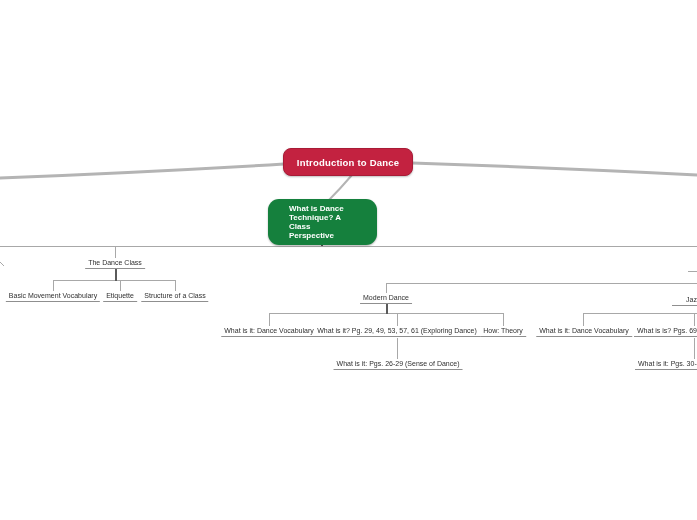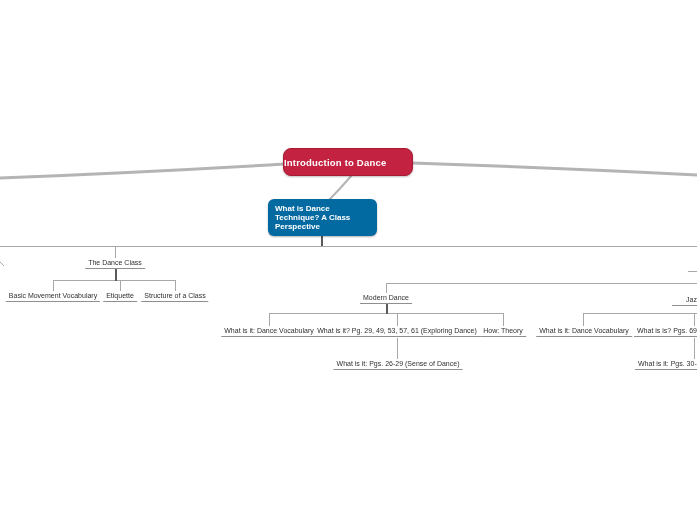--- a/index.html
+++ b/index.html
@@ -5,29 +5,29 @@
   html,body{margin:0;padding:0;background:#ffffff;}
   #stage{
     position:relative;width:697px;height:520px;overflow:hidden;
     font-family:"Liberation Sans",sans-serif;background:#ffffff;
   }
   #wires{position:absolute;left:0;top:0;width:697px;height:520px;}
   .node-root{
     position:absolute;left:283px;top:148px;width:130px;height:28px;
     background:#c32240;border:1px solid #a81b36;border-radius:8px;
     box-shadow:0 1px 2px rgba(0,0,0,.25);
-    display:flex;align-items:center;
+    display:flex;align-items:center;justify-content:center;
     color:#ffffff;font-size:9.5px;font-weight:bold;letter-spacing:.2px;
     box-sizing:border-box;
   }
   .node-sub{
     position:absolute;left:268px;top:199px;width:109px;
-    background:#0369a1;border-radius:6px;box-shadow:0 1px 2px rgba(0,0,0,.3);
+    background:#15803d;border-radius:11px;box-shadow:0 1px 2px rgba(0,0,0,.3);
     color:#ffffff;font-size:8px;font-weight:bold;line-height:9px;
-    padding:5px 7px;box-sizing:border-box;
+    padding:5px 21px;box-sizing:border-box;
   }
   .leaf{
     position:absolute;white-space:nowrap;
     font-size:7px;line-height:8px;color:#2f2f2f;
     border-bottom:1px solid #8f8f8f;
     padding:0 3px 1px 3px;
     transform:translateX(-50%);
   }
   .leaf.clip{transform:none;}
 </style>

